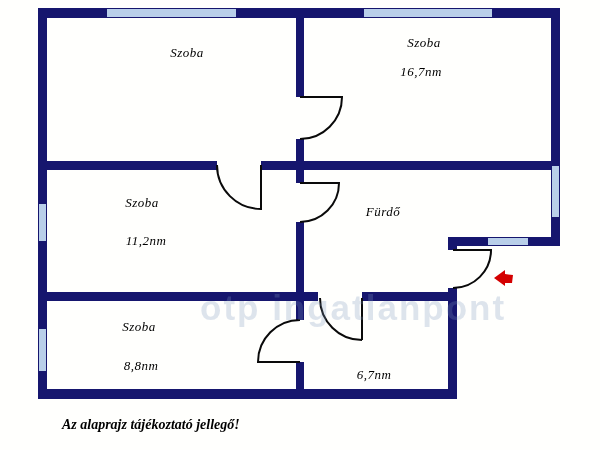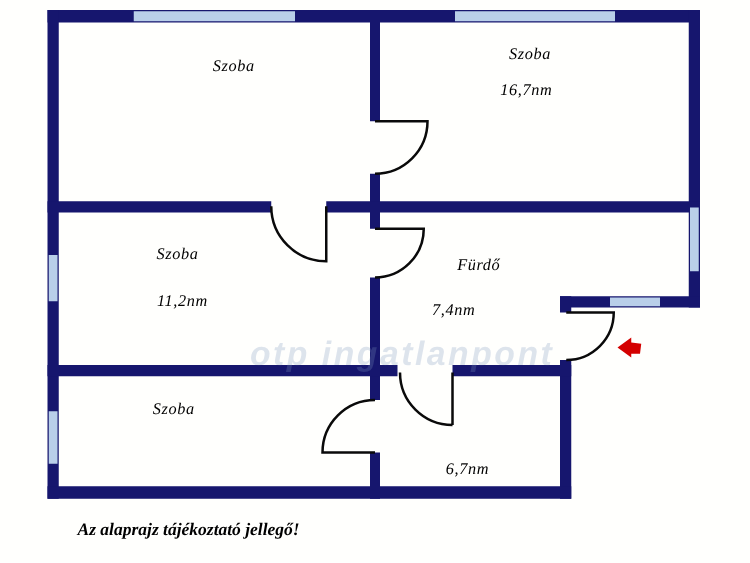--- a/index.html
+++ b/index.html
@@ -20,24 +20,24 @@
     position:absolute;transform:translate(-50%,-50%);
     font-weight:normal;font-style:italic;font-size:13px;color:var(--ink);
     white-space:nowrap;letter-spacing:.5px;
   }
   .note{
     position:absolute;left:62px;top:417px;
     font-weight:bold;font-style:italic;font-size:14px;color:var(--ink);
     white-space:nowrap;
   }
   .watermark{
-    position:absolute;left:200px;top:268px;
+    position:absolute;left:200px;top:288px;
     font-family:"Liberation Sans",sans-serif;
-    font-weight:bold;font-size:27px;letter-spacing:2px;
-    color:var(--watermark);opacity:.25;white-space:nowrap;font-style:italic;
+    font-weight:bold;font-size:35px;letter-spacing:2px;
+    color:var(--watermark);opacity:.25;white-space:nowrap;
   }
   svg.overlay{position:absolute;left:0;top:0;}
   .door{fill:none;stroke:#0a0a0a;stroke-width:2;}
 </style>
 </head>
 <body>
 
 <div class="plan">
 
   <div class="wall" style="left:38px;top:8px;width:522px;height:10px"></div>
@@ -92,20 +92,20 @@
 
   <div class="room-label" style="left:187px;top:53px">Szoba</div>
 
   <div class="room-label" style="left:424px;top:43px">Szoba</div>
   <div class="room-label" style="left:421px;top:72px">16,7nm</div>
 
   <div class="room-label" style="left:142px;top:203px">Szoba</div>
   <div class="room-label" style="left:146px;top:241px">11,2nm</div>
 
   <div class="room-label" style="left:383px;top:212px">Fürdő</div>
-  <div class="room-label" style="left:363px;top:248px">7,4nm</div>
 
   <div class="room-label" style="left:139px;top:327px">Szoba</div>
+  <div class="room-label" style="left:141px;top:366px">8,8nm</div>
 
   <div class="room-label" style="left:374px;top:375px">6,7nm</div>
 
   <div class="note">Az alaprajz tájékoztató jellegő!</div>
 </div>
 
 </body></html>

